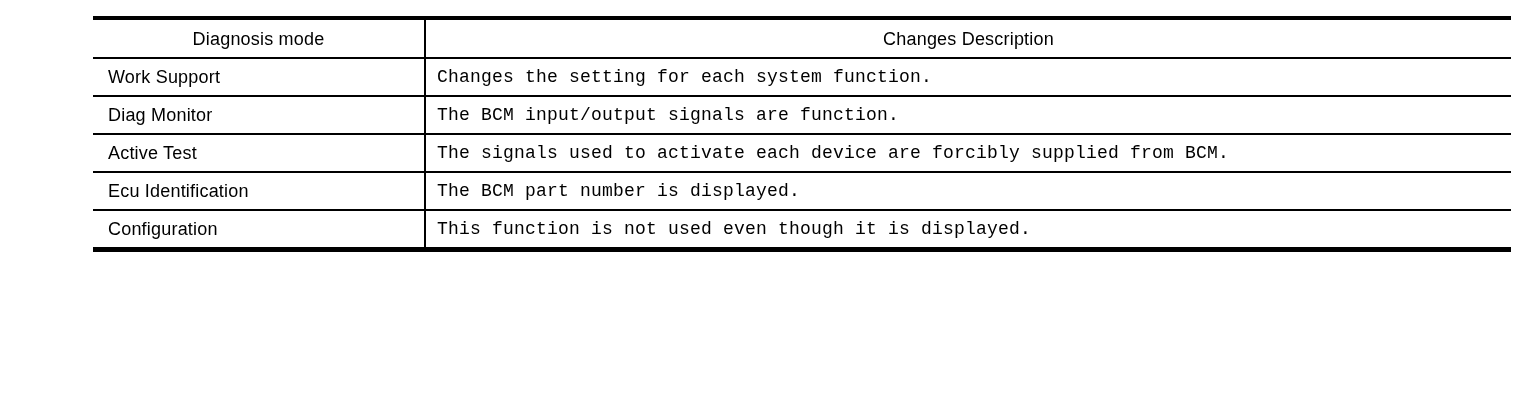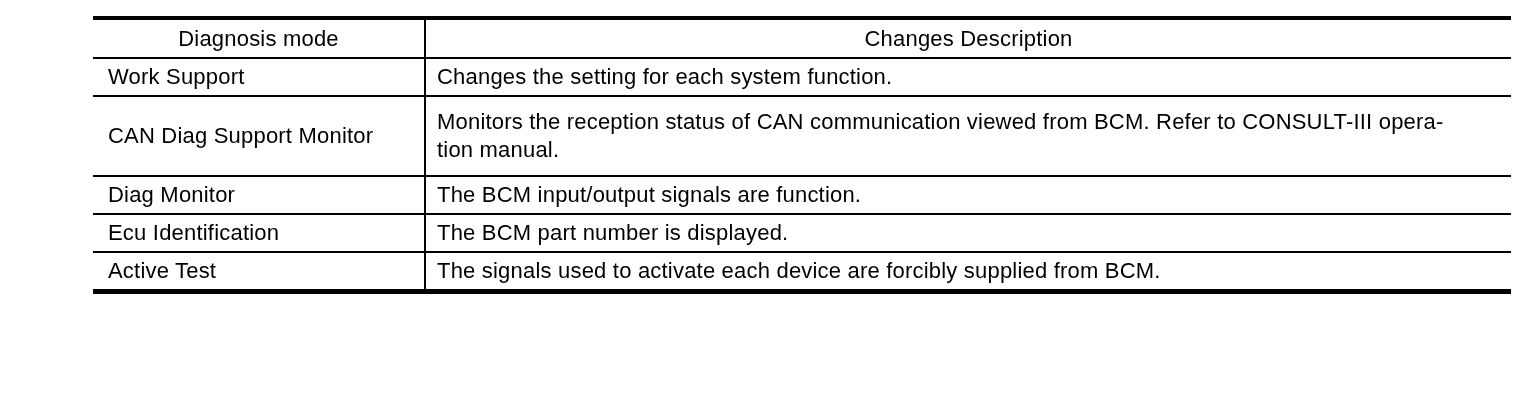--- a/index.html
+++ b/index.html
@@ -16,21 +16,21 @@
     overflow: hidden;
   }
   .doc-table {
     position: absolute;
     left: 93px;
     top: 16px;
     width: 1418px;
     border-collapse: collapse;
     border-top: 4px solid #000000;
     border-bottom: 5px solid #000000;
-    font-size: 22px;
+    font-size: 18px;
     table-layout: fixed;
   }
   .doc-table col.c1 { width: 332px; }
   .doc-table col.c2 { width: 1086px; }
   .doc-table th, .doc-table td {
     box-sizing: border-box;
     vertical-align: middle;
     line-height: 28px;
     font-weight: normal;
     letter-spacing: 0.2px;
@@ -50,20 +50,21 @@
   }
   .col-mode {
     border-right: 2px solid #000000;
   }
   td.col-mode {
     padding: 4px 10px 4px 15px;
   }
   td.col-desc {
     padding: 4px 10px 4px 11px;
     white-space: pre-line;
+    font-family: Liberation Mono, monospace;
   }
 </style>
 </head>
 <body>
 
 <div class="page">
   <table class="doc-table">
     <colgroup>
       <col class="c1">
       <col class="c2">
@@ -72,32 +73,31 @@
       <tr>
         <th class="col-mode">Diagnosis mode</th>
         <th class="col-desc-h">Changes Description</th>
       </tr>
     </thead>
     <tbody>
       <tr>
         <td class="col-mode">Work Support</td>
         <td class="col-desc">Changes the setting for each system function.</td>
       </tr>
-      <tr class="tall">
-        <td class="col-mode">CAN Diag Support Monitor</td>
-        <td class="col-desc">Monitors the reception status of CAN communication viewed from BCM. Refer to CONSULT-III opera-
-tion manual.</td>
-      </tr>
       <tr>
         <td class="col-mode">Diag Monitor</td>
         <td class="col-desc">The BCM input/output signals are function.</td>
+      </tr>
+      <tr>
+        <td class="col-mode">Active Test</td>
+        <td class="col-desc">The signals used to activate each device are forcibly supplied from BCM.</td>
       </tr>
       <tr>
         <td class="col-mode">Ecu Identification</td>
         <td class="col-desc">The BCM part number is displayed.</td>
       </tr>
       <tr>
-        <td class="col-mode">Active Test</td>
-        <td class="col-desc">The signals used to activate each device are forcibly supplied from BCM.</td>
+        <td class="col-mode">Configuration</td>
+        <td class="col-desc">This function is not used even though it is displayed.</td>
       </tr>
     </tbody>
   </table>
 </div>
 
 </body></html>

